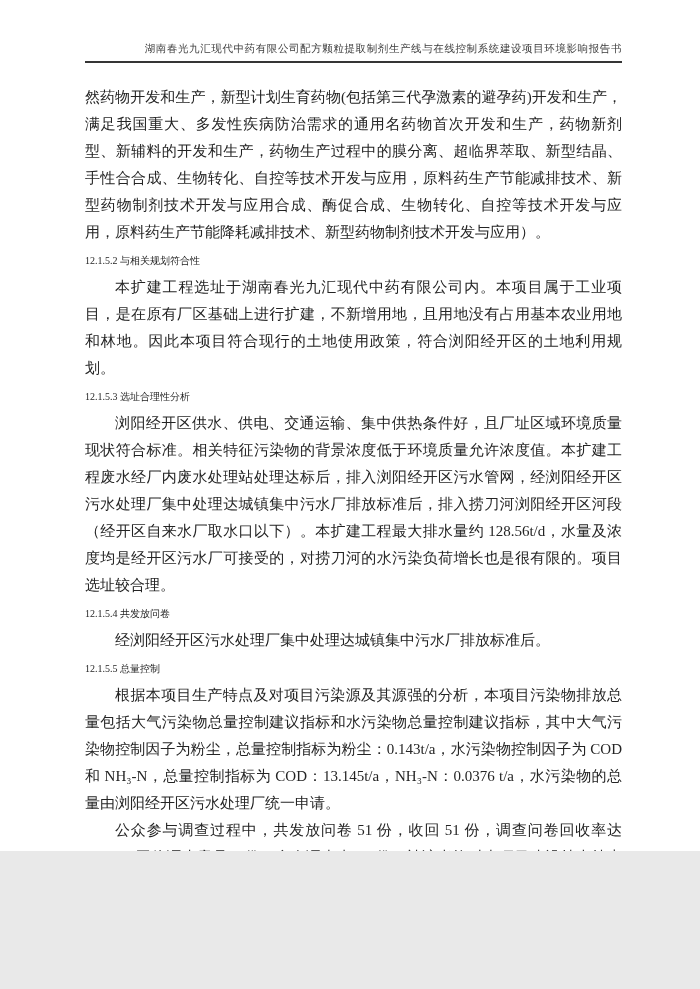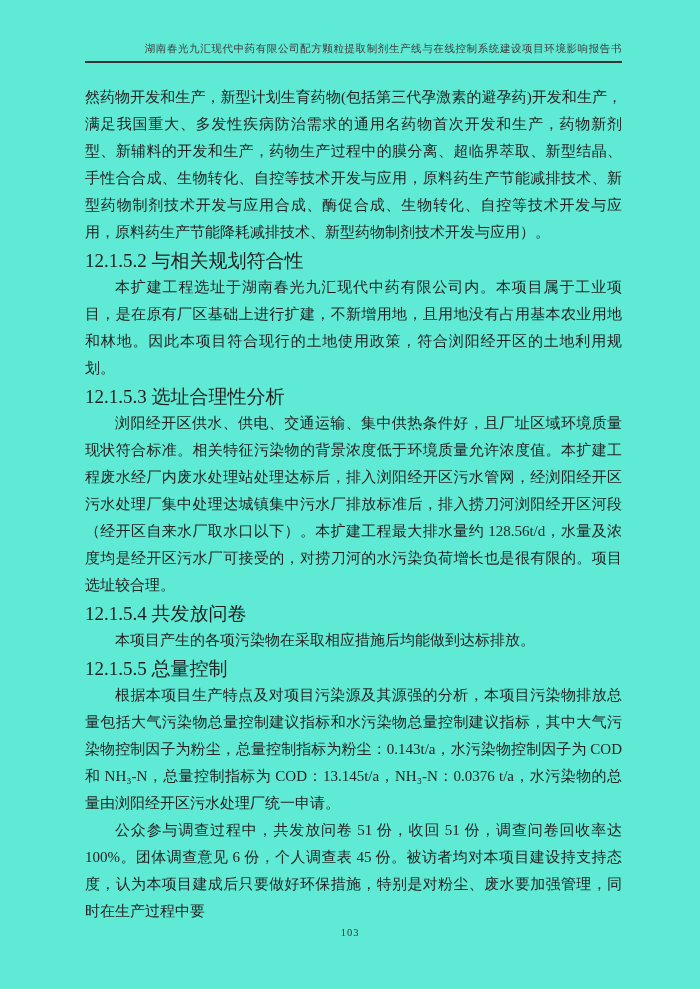--- a/index.html
+++ b/index.html
@@ -4,22 +4,22 @@
 <style>
   * { margin: 0; padding: 0; box-sizing: border-box; }
   html, body { background: #e9e9e9; }
   body {
     font-family: "Liberation Serif", "DejaVu Serif", serif;
     width: 700px;
   }
   .page {
     position: relative;
     width: 700px;
-    height: 989px;
-    background: #5eead4;
+    height: 851px;
+    background: #ffffff;
     overflow: hidden;
     color: #242424;
   }
   .doc-header {
     position: absolute;
     top: 42px;
     left: 85px;
     width: 537px;
   }
   .doc-header-text {
@@ -43,21 +43,21 @@
     font-size: 15px;
     line-height: 27px;
     text-align: justify;
     color: #242424;
   }
   .doc-body .para { margin: 0; }
   .doc-body .para.indent { text-indent: 2em; }
   .doc-body .heading {
     margin: 1px 0 0 0;
     text-align: left;
-    font-size: 19px;
+    font-size: 10px;
     color: #1f1f1f;
   }
   .doc-footer {
     position: absolute;
     top: 922px;
     left: 0;
     width: 700px;
     text-align: center;
   }
   .page-number {
@@ -75,21 +75,21 @@
     <div class="doc-header-rule"></div>
   </header>
 
   <main class="doc-body" id="doc-body">
       <div class="para">然药物开发和生产，新型计划生育药物(包括第三代孕激素的避孕药)开发和生产，满足我国重大、多发性疾病防治需求的通用名药物首次开发和生产，药物新剂型、新辅料的开发和生产，药物生产过程中的膜分离、超临界萃取、新型结晶、手性合合成、生物转化、自控等技术开发与应用，原料药生产节能减排技术、新型药物制剂技术开发与应用合成、酶促合成、生物转化、自控等技术开发与应用，原料药生产节能降耗减排技术、新型药物制剂技术开发与应用）。</div>
       <div class="heading">12.1.5.2 与相关规划符合性</div>
       <div class="para indent">本扩建工程选址于湖南春光九汇现代中药有限公司内。本项目属于工业项目，是在原有厂区基础上进行扩建，不新增用地，且用地没有占用基本农业用地和林地。因此本项目符合现行的土地使用政策，符合浏阳经开区的土地利用规划。</div>
       <div class="heading">12.1.5.3 选址合理性分析</div>
       <div class="para indent">浏阳经开区供水、供电、交通运输、集中供热条件好，且厂址区域环境质量现状符合标准。相关特征污染物的背景浓度低于环境质量允许浓度值。本扩建工程废水经厂内废水处理站处理达标后，排入浏阳经开区污水管网，经浏阳经开区污水处理厂集中处理达城镇集中污水厂排放标准后，排入捞刀河浏阳经开区河段（经开区自来水厂取水口以下）。本扩建工程最大排水量约 128.56t/d，水量及浓度均是经开区污水厂可接受的，对捞刀河的水污染负荷增长也是很有限的。项目选址较合理。</div>
       <div class="heading">12.1.5.4 共发放问卷</div>
-      <div class="para indent">本项目产生的各项污染物在采取相应措施后均能做到达标排放。</div>
+      <div class="para indent">经浏阳经开区污水处理厂集中处理达城镇集中污水厂排放标准后。</div>
       <div class="heading">12.1.5.5 总量控制</div>
       <div class="para indent">根据本项目生产特点及对项目污染源及其源强的分析，本项目污染物排放总量包括大气污染物总量控制建议指标和水污染物总量控制建议指标，其中大气污染物控制因子为粉尘，总量控制指标为粉尘：0.143t/a，水污染物控制因子为 COD 和 NH₃-N，总量控制指标为 COD：13.145t/a，NH₃-N：0.0376 t/a，水污染物的总量由浏阳经开区污水处理厂统一申请。</div>
       <div class="para indent">公众参与调查过程中，共发放问卷 51 份，收回 51 份，调查问卷回收率达 100%。团体调查意见 6 份，个人调查表 45 份。被访者均对本项目建设持支持态度，认为本项目建成后只要做好环保措施，特别是对粉尘、废水要加强管理，同时在生产过程中要</div>
     </main>
 
   <footer class="doc-footer">
     <span class="page-number">103</span>
   </footer>
 </div>
 

